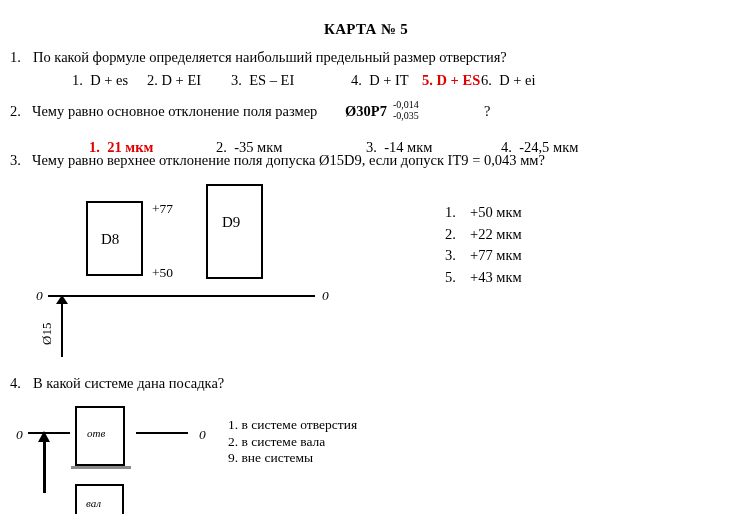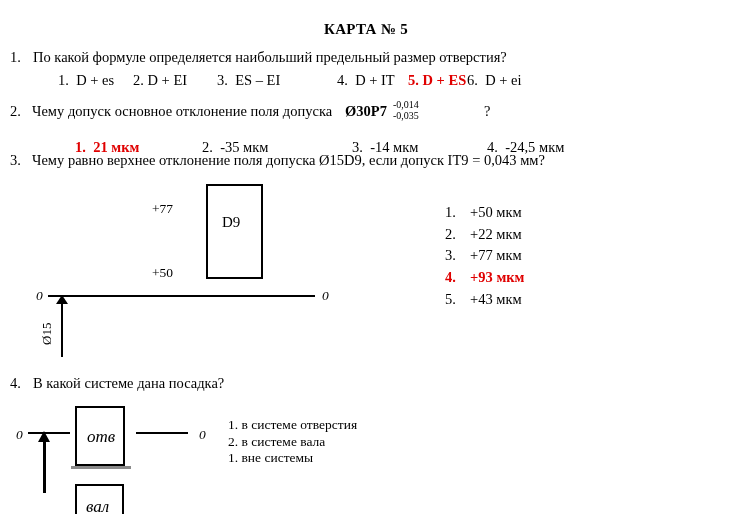--- a/index.html
+++ b/index.html
@@ -5,34 +5,34 @@
   html,body{margin:0;padding:0;background:#fff;}
   #page{
     position:relative;width:732px;height:514px;background:#ffffff;
     font-family:"Liberation Serif","DejaVu Serif",serif;color:#000;
     overflow:hidden;
   }
   .abs{position:absolute;white-space:pre;}
   .title{font-weight:bold;font-size:15px;letter-spacing:.3px;}
   .qnum{font-size:14.5px;}
   .qtext{font-size:14.5px;}
-  .ans{font-size:14.5px;}
+  .ans{font-size:14.5px;margin-left:14px;}
   .red{color:#e00000;font-weight:bold;}
   .tolbase{font-size:14.5px;}
   .tolstack{position:absolute;display:flex;flex-direction:column;font-size:10px;line-height:11px;white-space:pre;}
   .qmark{font-size:14.5px;}
   .box{position:absolute;border:2px solid #000;background:#fff;box-sizing:border-box;}
   .boxlabel{position:absolute;font-size:15px;white-space:pre;}
   .hline{position:absolute;background:#000;height:1.5px;}
   .vline{position:absolute;background:#000;}
   .arrowhead{position:absolute;width:0;height:0;}
   .devlabel{font-size:13.5px;}
   .zerolabel{font-size:13.5px;font-style:italic;}
   .dimlabel{font-size:13px;transform:rotate(-90deg);transform-origin:0 0;}
-  .itlabel{font-style:italic;font-size:17px;}
+  .itlabel{font-style:italic;font-size:11px;}
   .q3ans{position:absolute;left:413px;top:202px;font-size:14.5px;line-height:21.7px;}
   .q3ans .row{white-space:pre;margin-left:32px;}
   .q3ans .n{display:inline-block;width:25px;}
   .q4ans{position:absolute;left:228px;top:417px;font-size:13.5px;line-height:16.6px;}
   .q4ans .row{white-space:pre;}
   .divider{position:absolute;background:#8a8a8a;height:2.5px;}
 </style>
 </head>
 <body>
 
@@ -43,49 +43,51 @@
   <span class="abs qnum" style="left:10px;top:49px;">1.</span>
   <span class="abs qtext" style="left:33px;top:49px;">По какой формуле определяется наибольший предельный размер отверстия?</span>
   <span class="abs ans" style="left:58px;top:72px;">1.  D + es</span>
   <span class="abs ans" style="left:133px;top:72px;">2. D + EI</span>
   <span class="abs ans" style="left:217px;top:72px;">3.  ES – EI</span>
   <span class="abs ans" style="left:337px;top:72px;">4.  D + IT</span>
   <span class="abs ans red" style="left:408px;top:72px;">5. D + ES</span>
   <span class="abs ans" style="left:467px;top:72px;">6.  D + ei</span>
 
   <span class="abs qnum" style="left:10px;top:103px;">2.</span>
-  <span class="abs qtext" style="left:32px;top:103px;">Чему допуск основное отклонение поля допуска</span>
+  <span class="abs qtext" style="left:32px;top:103px;">Чему равно основное отклонение поля размер</span>
   <span class="abs tolbase" style="left:345px;top:103px;font-weight:bold;">Ø30P7</span>
   <span class="tolstack" style="left:393px;top:99px;align-items:flex-end;"><span>-0,014</span><span>-0,035</span></span>
   <span class="abs qmark" style="left:484px;top:103px;">?</span>
   <span class="abs ans red" style="left:75px;top:139px;">1.  21 мкм</span>
   <span class="abs ans" style="left:202px;top:139px;">2.  -35 мкм</span>
   <span class="abs ans" style="left:352px;top:139px;">3.  -14 мкм</span>
   <span class="abs ans" style="left:487px;top:139px;">4.  -24,5 мкм</span>
 
   <span class="abs qnum" style="left:10px;top:152px;">3.</span>
   <span class="abs qtext" style="left:32px;top:152px;">Чему равно верхнее отклонение поля допуска Ø15D9, если допуск IT9 = 0,043 мм?</span>
 
+  <div class="box" style="left:86px;top:201px;width:57px;height:75px;">
+    <span class="boxlabel" style="left:13px;top:28px;">D8</span>
+  </div>
   <span class="abs devlabel" style="left:152px;top:201px;">+77</span>
   <span class="abs devlabel" style="left:152px;top:265px;">+50</span>
   <div class="box" style="left:206px;top:184px;width:57px;height:95px;">
     <span class="boxlabel" style="left:14px;top:28px;">D9</span>
   </div>
   <div class="hline" style="left:48px;top:295px;width:267px;"></div>
   <span class="abs zerolabel" style="left:36px;top:288px;">0</span>
   <span class="abs zerolabel" style="left:322px;top:288px;">0</span>
   <div class="vline" style="left:61px;top:303px;width:2px;height:54px;"></div>
   <div class="arrowhead" style="left:56px;top:295px;border-left:6px solid transparent;border-right:6px solid transparent;border-bottom:9px solid #000;"></div>
   <span class="abs dimlabel" style="left:39px;top:345px;">Ø15</span>
 
   <div class="q3ans">
     <div class="row"><span class="n">1.</span><span>+50 мкм</span></div>
     <div class="row"><span class="n">2.</span><span>+22 мкм</span></div>
     <div class="row"><span class="n">3.</span><span>+77 мкм</span></div>
-    <div class="row red"><span class="n">4.</span><span>+93 мкм</span></div>
     <div class="row"><span class="n">5.</span><span>+43 мкм</span></div>
   </div>
 
   <span class="abs qnum" style="left:10px;top:375px;">4.</span>
   <span class="abs qtext" style="left:33px;top:375px;">В какой системе дана посадка?</span>
 
   <span class="abs zerolabel" style="left:16px;top:427px;">0</span>
   <div class="hline" style="left:28px;top:432px;width:42px;"></div>
   <div class="box" style="left:75px;top:406px;width:50px;height:60px;">
     <span class="boxlabel itlabel" style="left:10px;top:19px;">отв</span>
@@ -95,16 +97,16 @@
   <div class="vline" style="left:43px;top:441px;width:3px;height:52px;"></div>
   <div class="arrowhead" style="left:38px;top:431px;border-left:6.5px solid transparent;border-right:6.5px solid transparent;border-bottom:11px solid #000;"></div>
   <div class="divider" style="left:71px;top:466px;width:60px;"></div>
   <div class="box" style="left:75px;top:484px;width:49px;height:40px;">
     <span class="boxlabel itlabel" style="left:9px;top:11px;">вал</span>
   </div>
 
   <div class="q4ans">
     <div class="row">1. в системе отверстия</div>
     <div class="row">2. в системе вала</div>
-    <div class="row">1. вне системы</div>
+    <div class="row">9. вне системы</div>
   </div>
 
 </div>
 
 </body></html>

